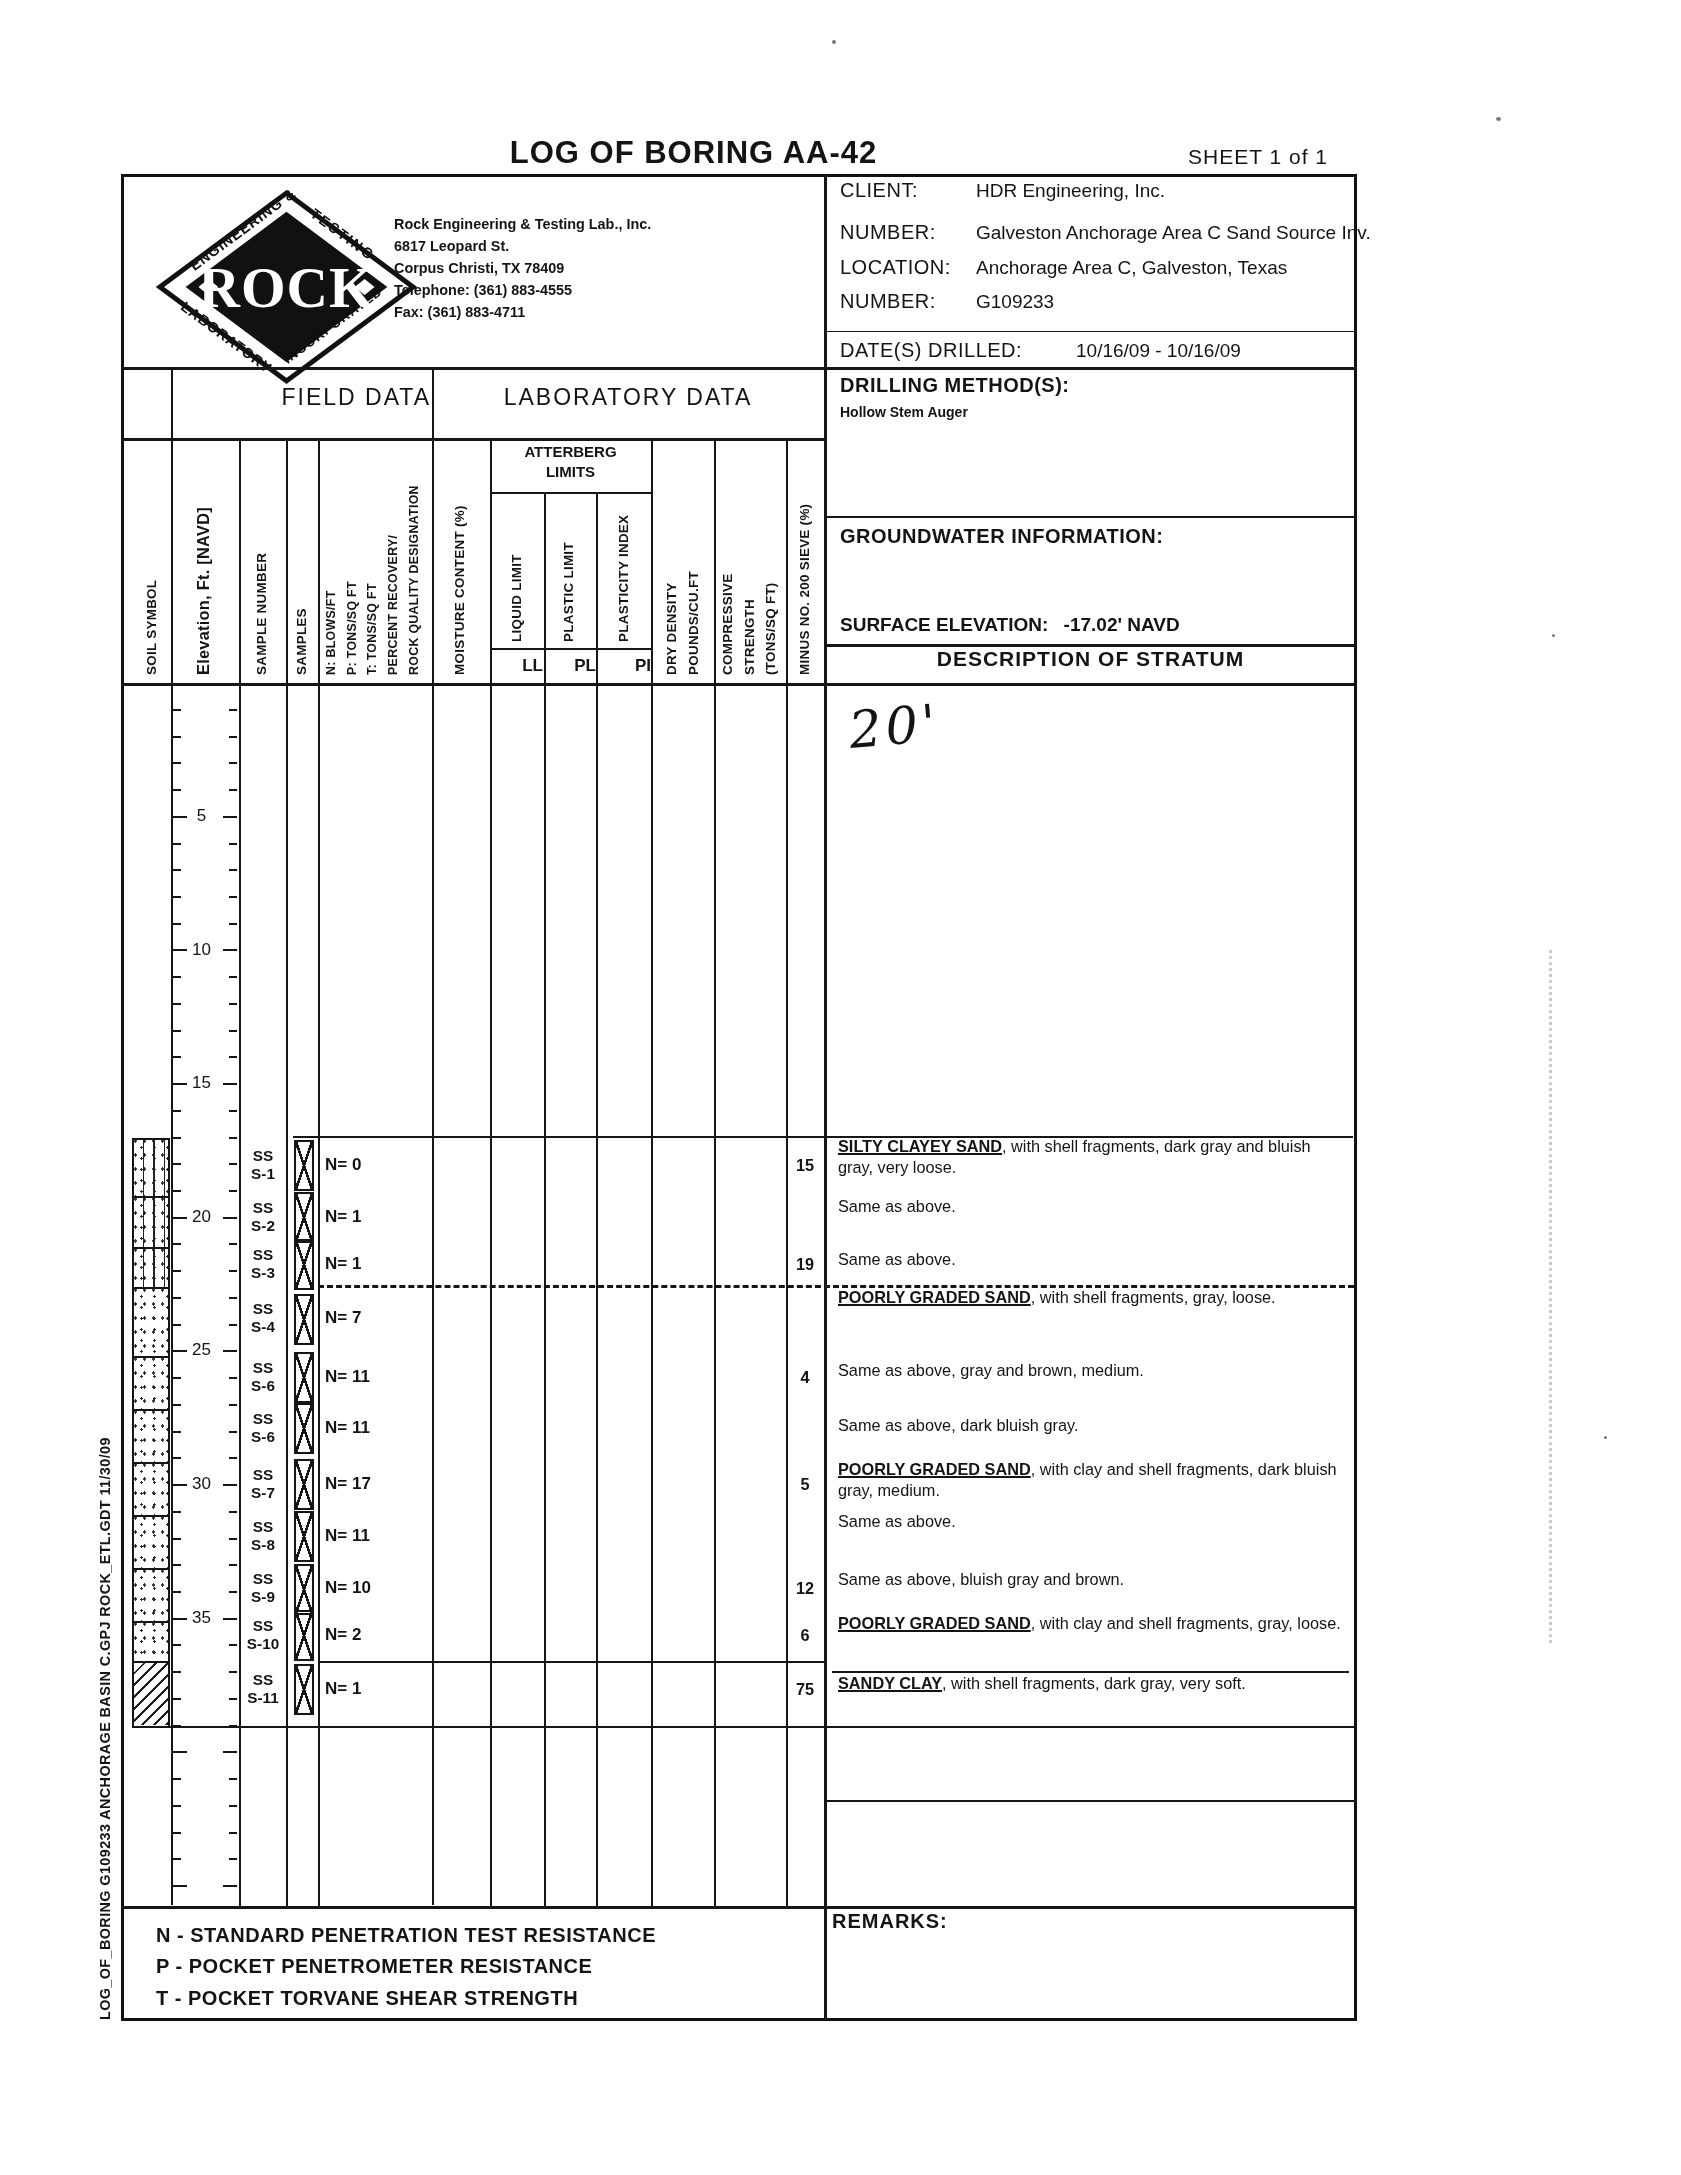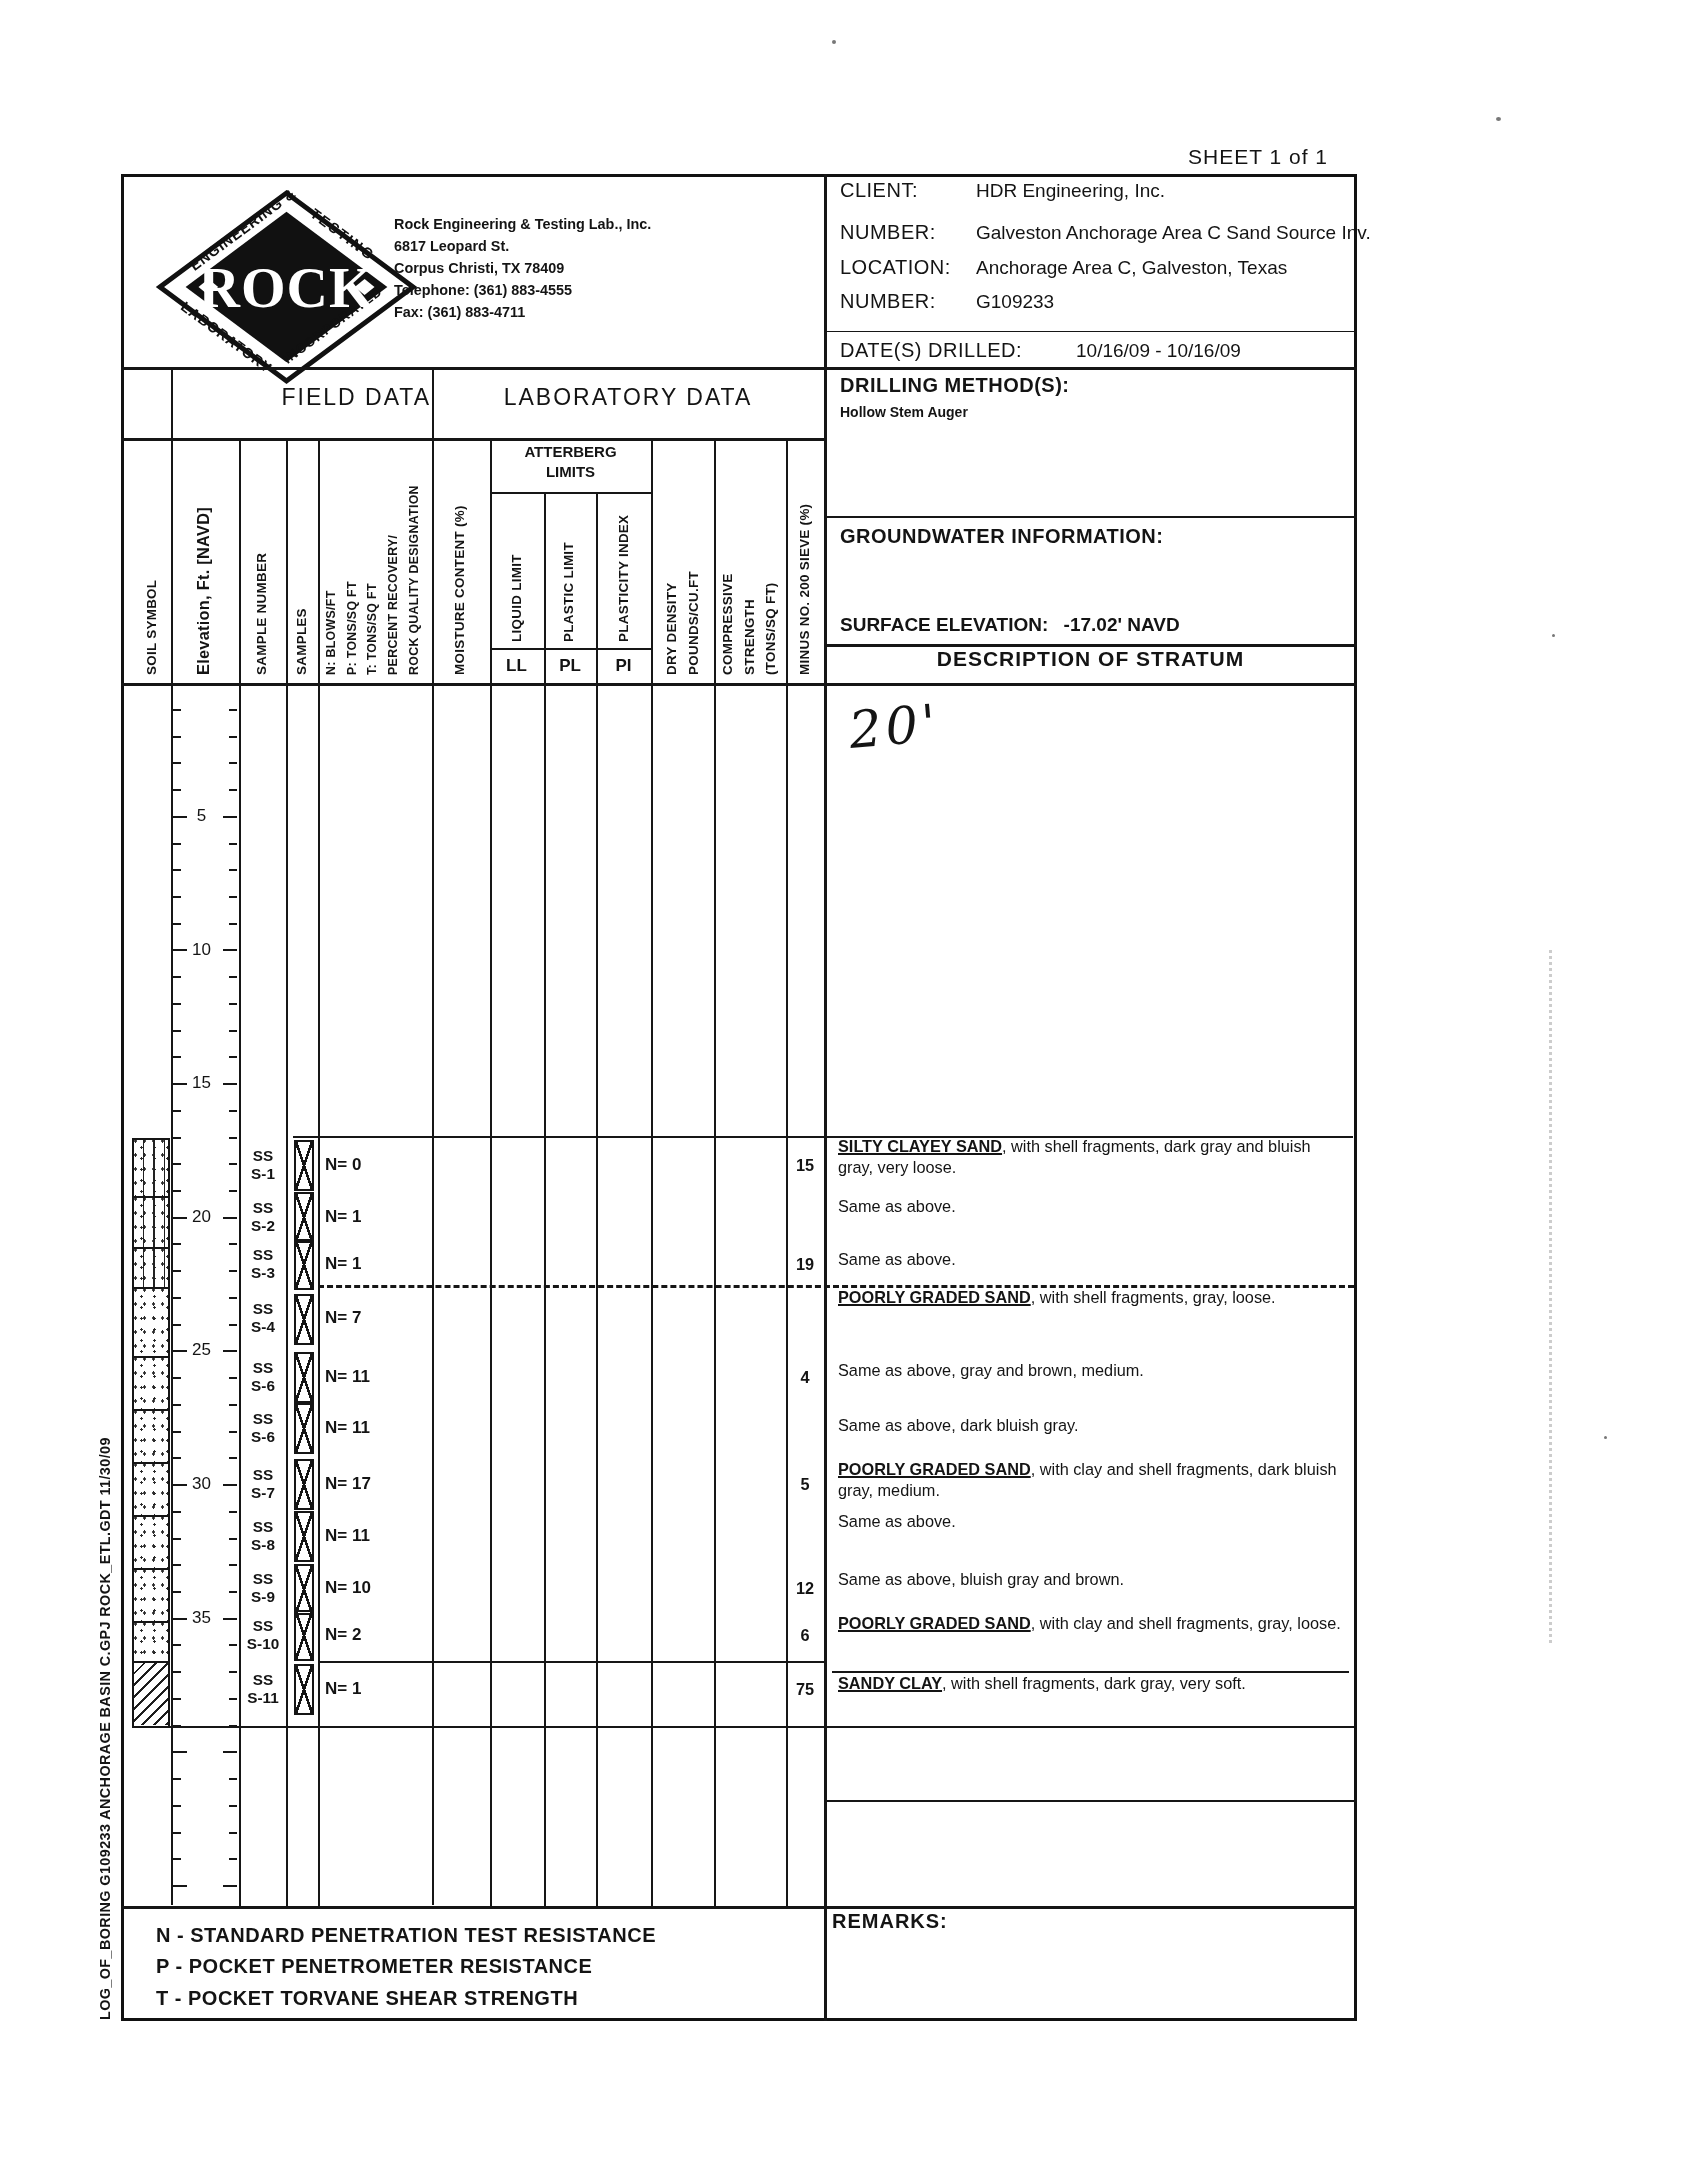--- a/index.html
+++ b/index.html
@@ -17,21 +17,21 @@
   .hrow{position:absolute;left:840px;font-size:19px;white-space:nowrap;}
   .hrow .lab{display:inline-block;min-width:136px;font-size:20px;letter-spacing:0.5px;}
   .hrow .lab.wide{min-width:236px;}
   .bandtitle{position:absolute;top:384px;font-size:23px;font-weight:500;letter-spacing:2px;text-align:center;}
   .rot{position:absolute;transform:rotate(-90deg);transform-origin:0 0;white-space:nowrap;
        font-size:13.4px;font-weight:bold;letter-spacing:0.3px;}
   .rot.big{font-size:16.3px;font-weight:600;}
   .rot.sm{font-size:12.4px;}
   .attertitle{position:absolute;left:490px;top:442px;width:161px;text-align:center;
               font-size:15px;font-weight:bold;line-height:20px;}
-  .llcell{position:absolute;top:648px;height:50px;line-height:35px;text-align:center;
+  .llcell{position:absolute;top:648px;height:50px;line-height:35px;text-align:right;
           font-size:17px;font-weight:bold;}
   .deschead{position:absolute;left:824px;top:647px;width:533px;text-align:center;
             font-size:21px;font-weight:600;letter-spacing:1px;}
   .tick{position:absolute;height:2px;background:#161616;}
   .ticklabel{position:absolute;width:55px;text-align:center;font-size:17px;font-weight:500;}
   .slabel{position:absolute;width:48px;text-align:center;font-size:15.3px;font-weight:bold;line-height:18px;}
   .nval{position:absolute;font-size:17px;font-weight:bold;white-space:nowrap;}
   .sieve{position:absolute;width:38px;text-align:center;font-size:16.3px;font-weight:bold;}
   .xbox{position:absolute;width:20px;border:2px solid #151515;box-sizing:border-box;
     background:
@@ -63,20 +63,21 @@
         font-family:"DejaVu Serif",serif;transform:rotate(-5deg);letter-spacing:4px;}
   .sidebar{font-size:14.4px;font-weight:bold;letter-spacing:0.4px;}
   .speck{position:absolute;background:#555;border-radius:50%;opacity:.8;}
   .dotcol{position:absolute;border-left:3px dotted #9a9a9a;opacity:.5;}
 </style>
 </head>
 <body>
 
 <div class="page">
 
+  <div class="title">LOG OF BORING AA-42</div>
   <div class="sheetlabel">SHEET 1 of 1</div>
 
   <div class="frame"></div>
 
   <div class="abs" style="left:153px;top:188px;width:267px;height:198px;">
     <svg width="267" height="198" viewBox="0 0 270 200">
       <polygon points="7,100 135,5 263,100 135,195" fill="#ffffff" stroke="#111" stroke-width="5"></polygon>
       <polygon points="33,100 135,24 237,100 135,176" fill="#111"></polygon>
       <polygon points="46,100 56,92 66,100 56,108" fill="#fff"></polygon>
       <polygon points="204,100 214,92 224,100 214,108" fill="#fff"></polygon>

